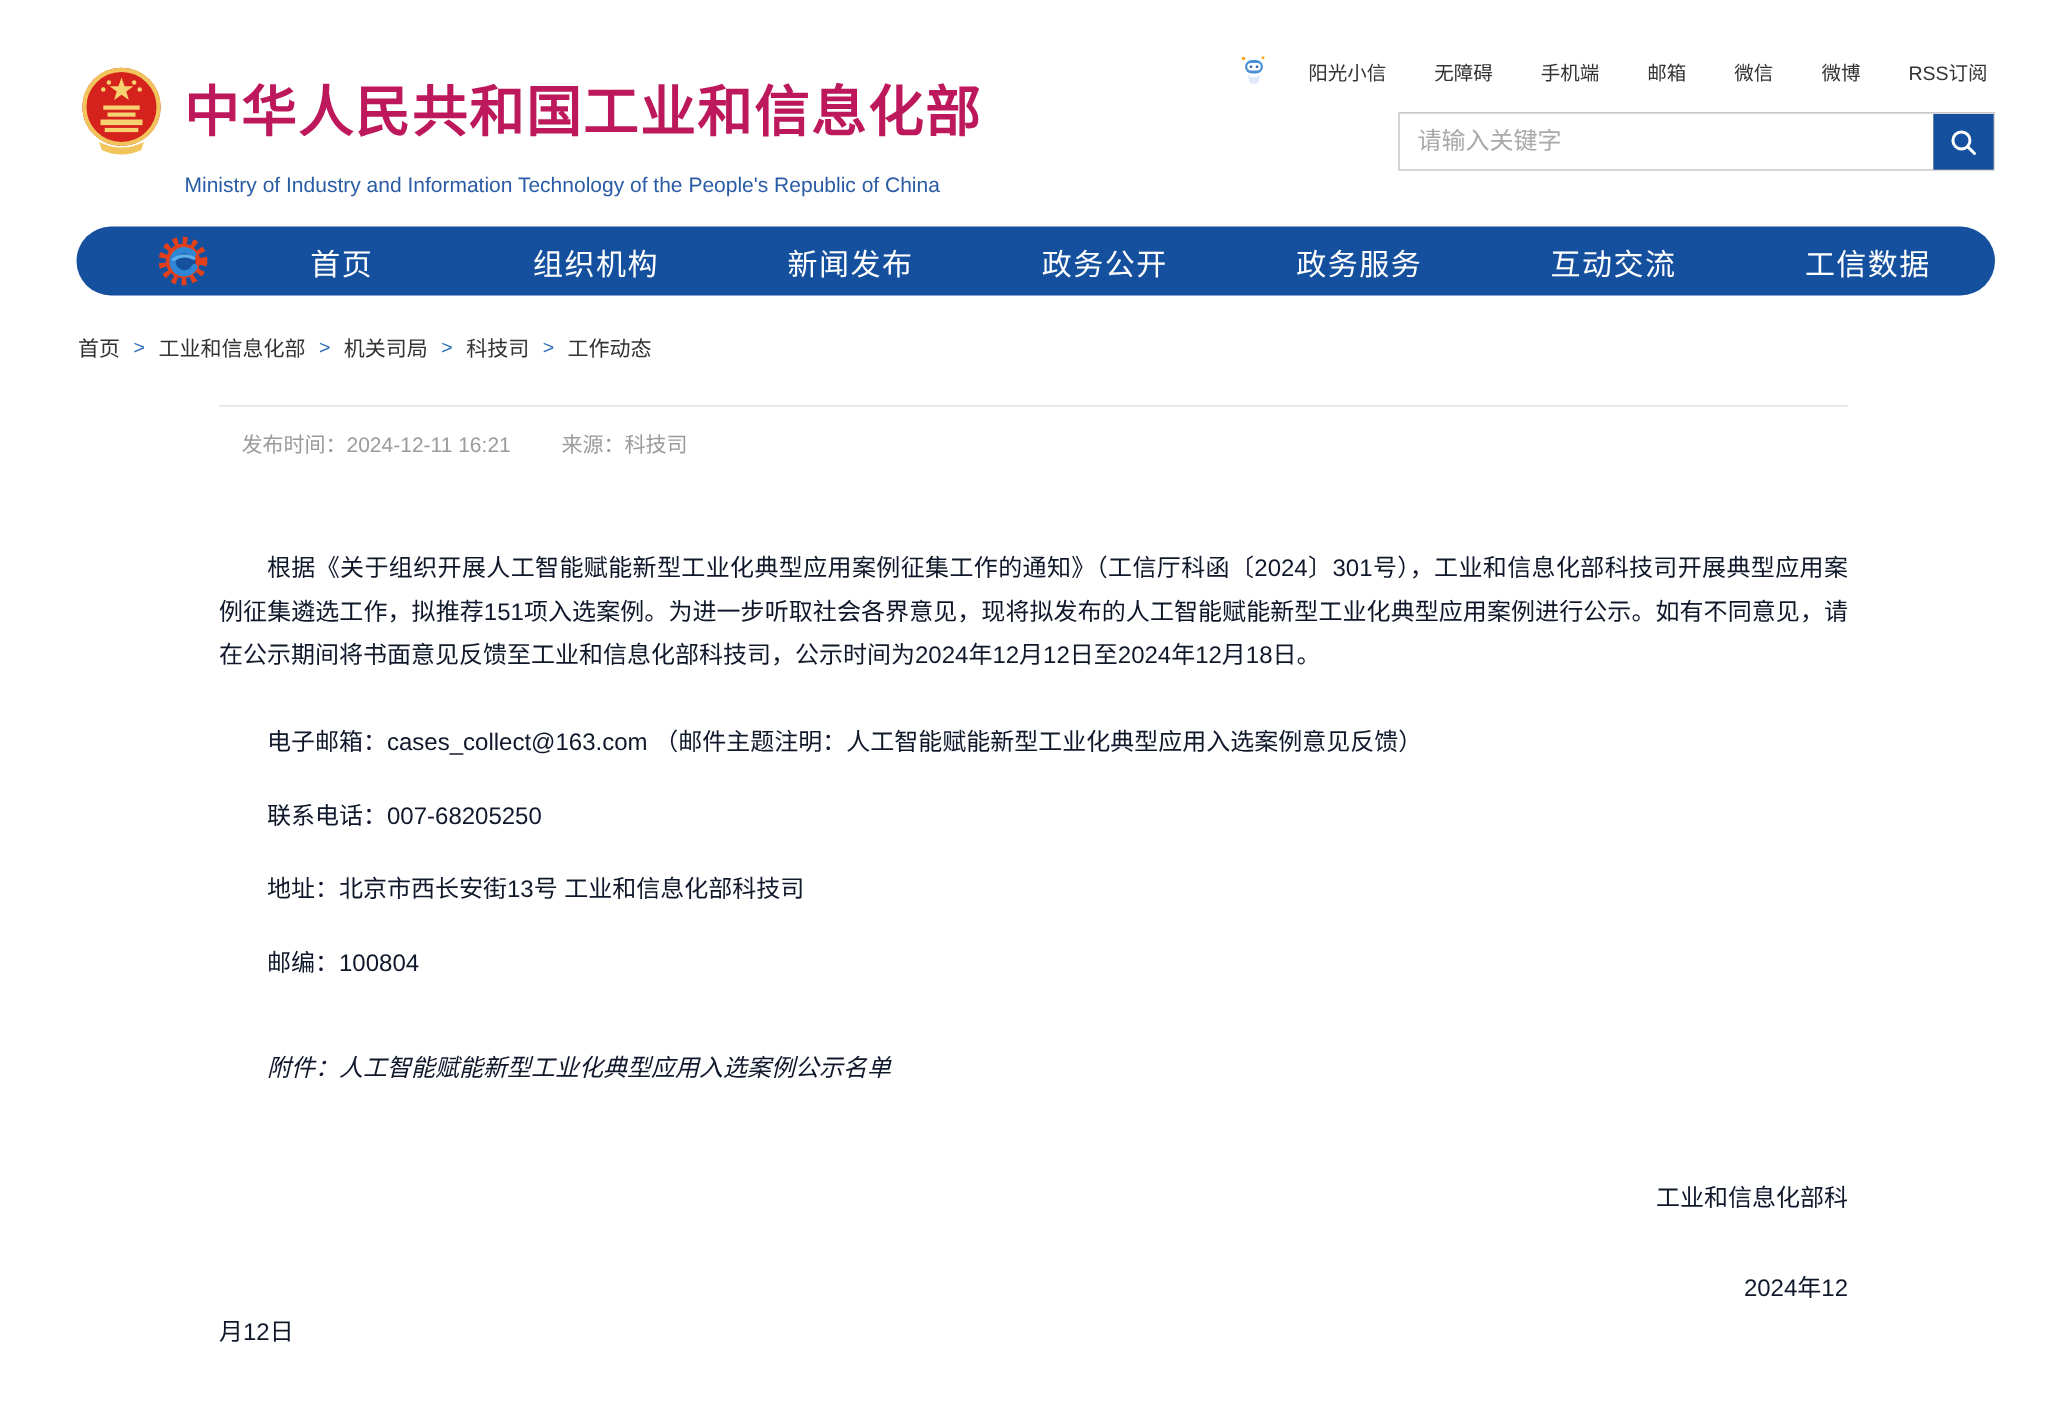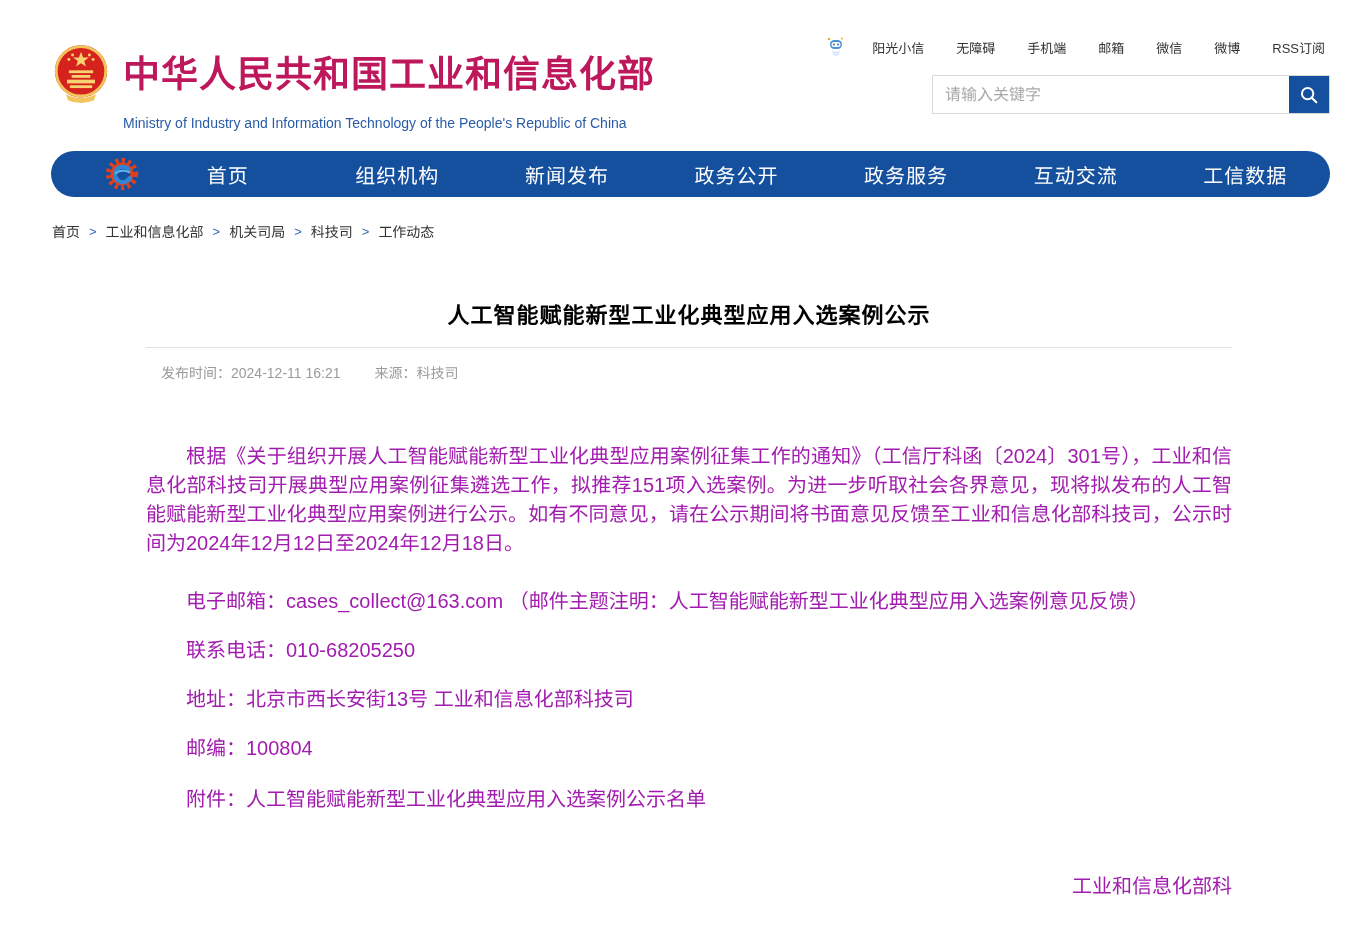--- a/index.html
+++ b/index.html
@@ -42,29 +42,29 @@
   .breadcrumb .sep { color:#2a6cb5; font-size:13px; }
 
   
   .content { position:absolute; left:146px; top:252px; width:1086px; }
   .article-title { font-size:22px; font-weight:bold; color:#000; text-align:center;
     margin-top:45px; letter-spacing:1px; }
   .divider { border-bottom:1px solid #e2e2e2; margin-top:18px; }
   .meta { margin-top:14px; font-size:14px; color:#9b9b9b; }
   .meta span { margin:0 15px; }
 
-  .body-text { font-size:20px; line-height:29px; color:#a21caf; }
+  .body-text { font-size:16px; line-height:29px; color:#0f172a; }
   .para { margin-top:60px; text-indent:2em; text-align:justify; }
   .contact { margin-top:29px; }
   .contact p { text-indent:2em;margin-top:20px; }
-  .attach { margin-top:22px; text-indent:2em; }
+  .attach { margin-top:41px; text-indent:2em;font-style:italic; }
   .sig-block { margin-top:58px; }
   .line-right { text-align:right; }
   .line-left { text-align:left; }
-  .date-first { margin-top:44px; }
+  .date-first { margin-top:31px; }
 </style>
 </head>
 <body>
 
 <div class="header">
   <div class="emblem">
     <svg viewBox="0 0 60 70" width="56" height="66">
       <circle cx="30" cy="31" r="28" fill="#d6221c"></circle>
       <circle cx="30" cy="31" r="26.5" fill="none" stroke="#f2c45c" stroke-width="3"></circle>
       <polygon points="30,10 32.2,16.2 38.5,16.2 33.4,20 35.3,26 30,22.4 24.7,26 26.6,20 21.5,16.2 27.8,16.2" fill="#f7d271"></polygon>
@@ -140,33 +140,32 @@
   <a>工业和信息化部</a>
   <span class="sep">&gt;</span>
   <a>机关司局</a>
   <span class="sep">&gt;</span>
   <a>科技司</a>
   <span class="sep">&gt;</span>
   <a>工作动态</a>
 </div>
 
 <main class="content">
-  <h1 class="article-title">人工智能赋能新型工业化典型应用入选案例公示</h1>
   <div class="divider"></div>
   <div class="meta">
     <span>发布时间：2024-12-11 16:21</span>
     <span>来源：科技司</span>
   </div>
 
   <div class="body-text">
     <p class="para">根据《关于组织开展人工智能赋能新型工业化典型应用案例征集工作的通知》（工信厅科函〔2024〕301号），工业和信息化部科技司开展典型应用案例征集遴选工作，拟推荐151项入选案例。为进一步听取社会各界意见，现将拟发布的人工智能赋能新型工业化典型应用案例进行公示。如有不同意见，请在公示期间将书面意见反馈至工业和信息化部科技司，公示时间为2024年12月12日至2024年12月18日。</p>
 
     <div class="contact">
       <p>电子邮箱：cases_collect@163.com （邮件主题注明：人工智能赋能新型工业化典型应用入选案例意见反馈）</p>
-      <p>联系电话：010-68205250</p>
+      <p>联系电话：007-68205250</p>
       <p>地址：北京市西长安街13号 工业和信息化部科技司</p>
       <p>邮编：100804</p>
     </div>
 
     <p class="attach"><span>附件：</span><a>人工智能赋能新型工业化典型应用入选案例公示名单</a></p>
 
     <div class="sig-block">
       <p class="line-right">工业和信息化部科</p>
       <p class="line-right date-first">2024年12</p>
       <p class="line-left">月12日</p>

